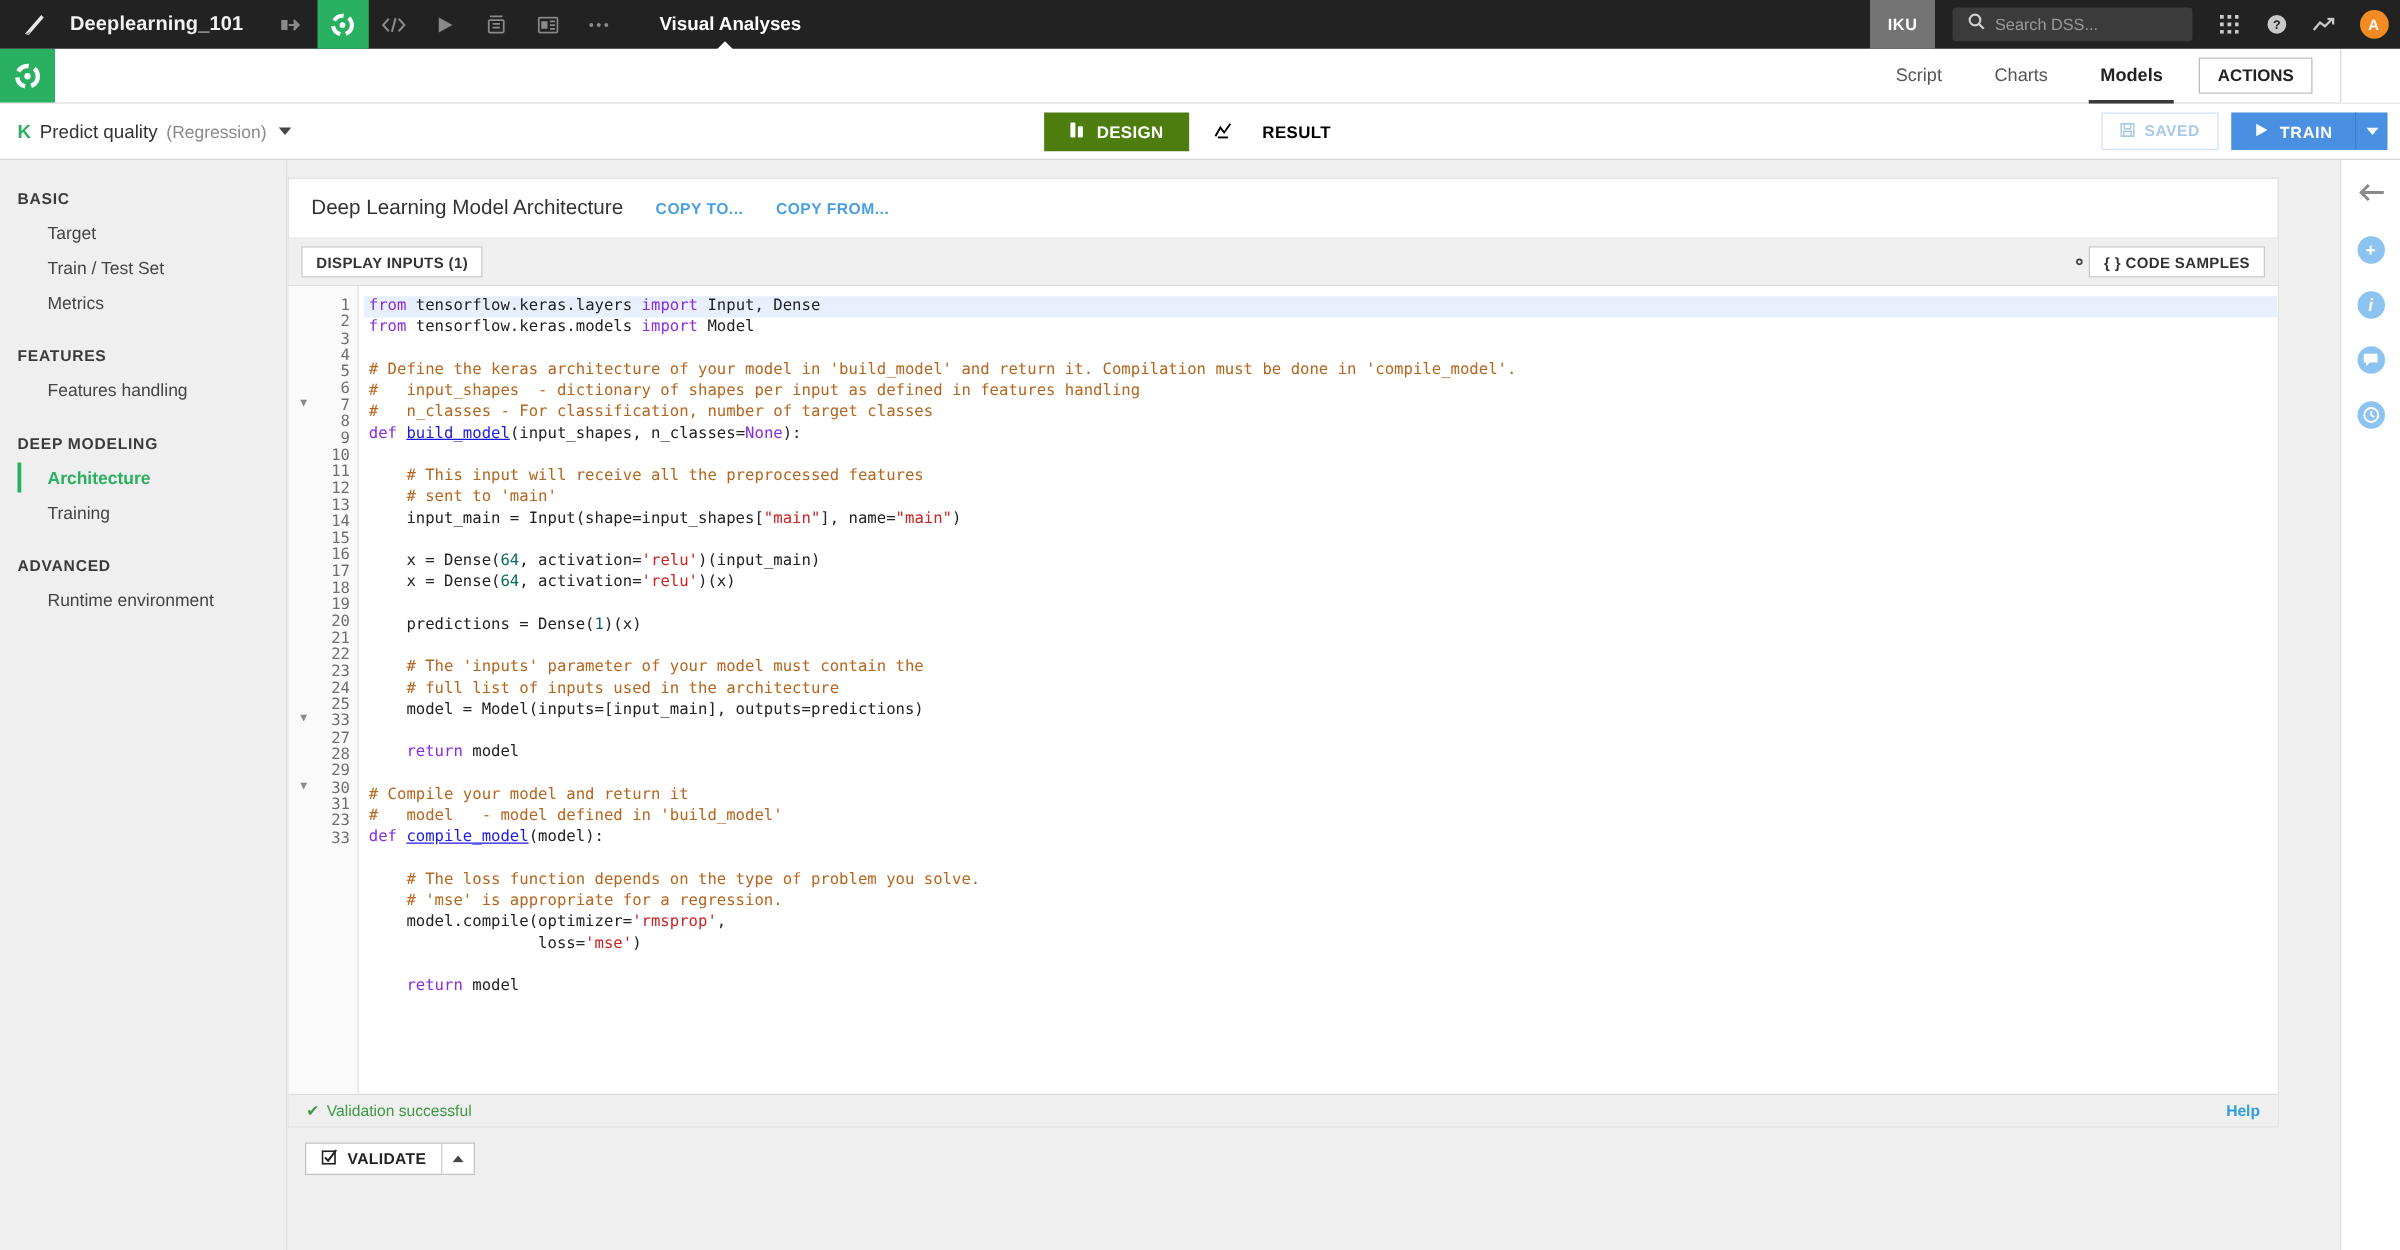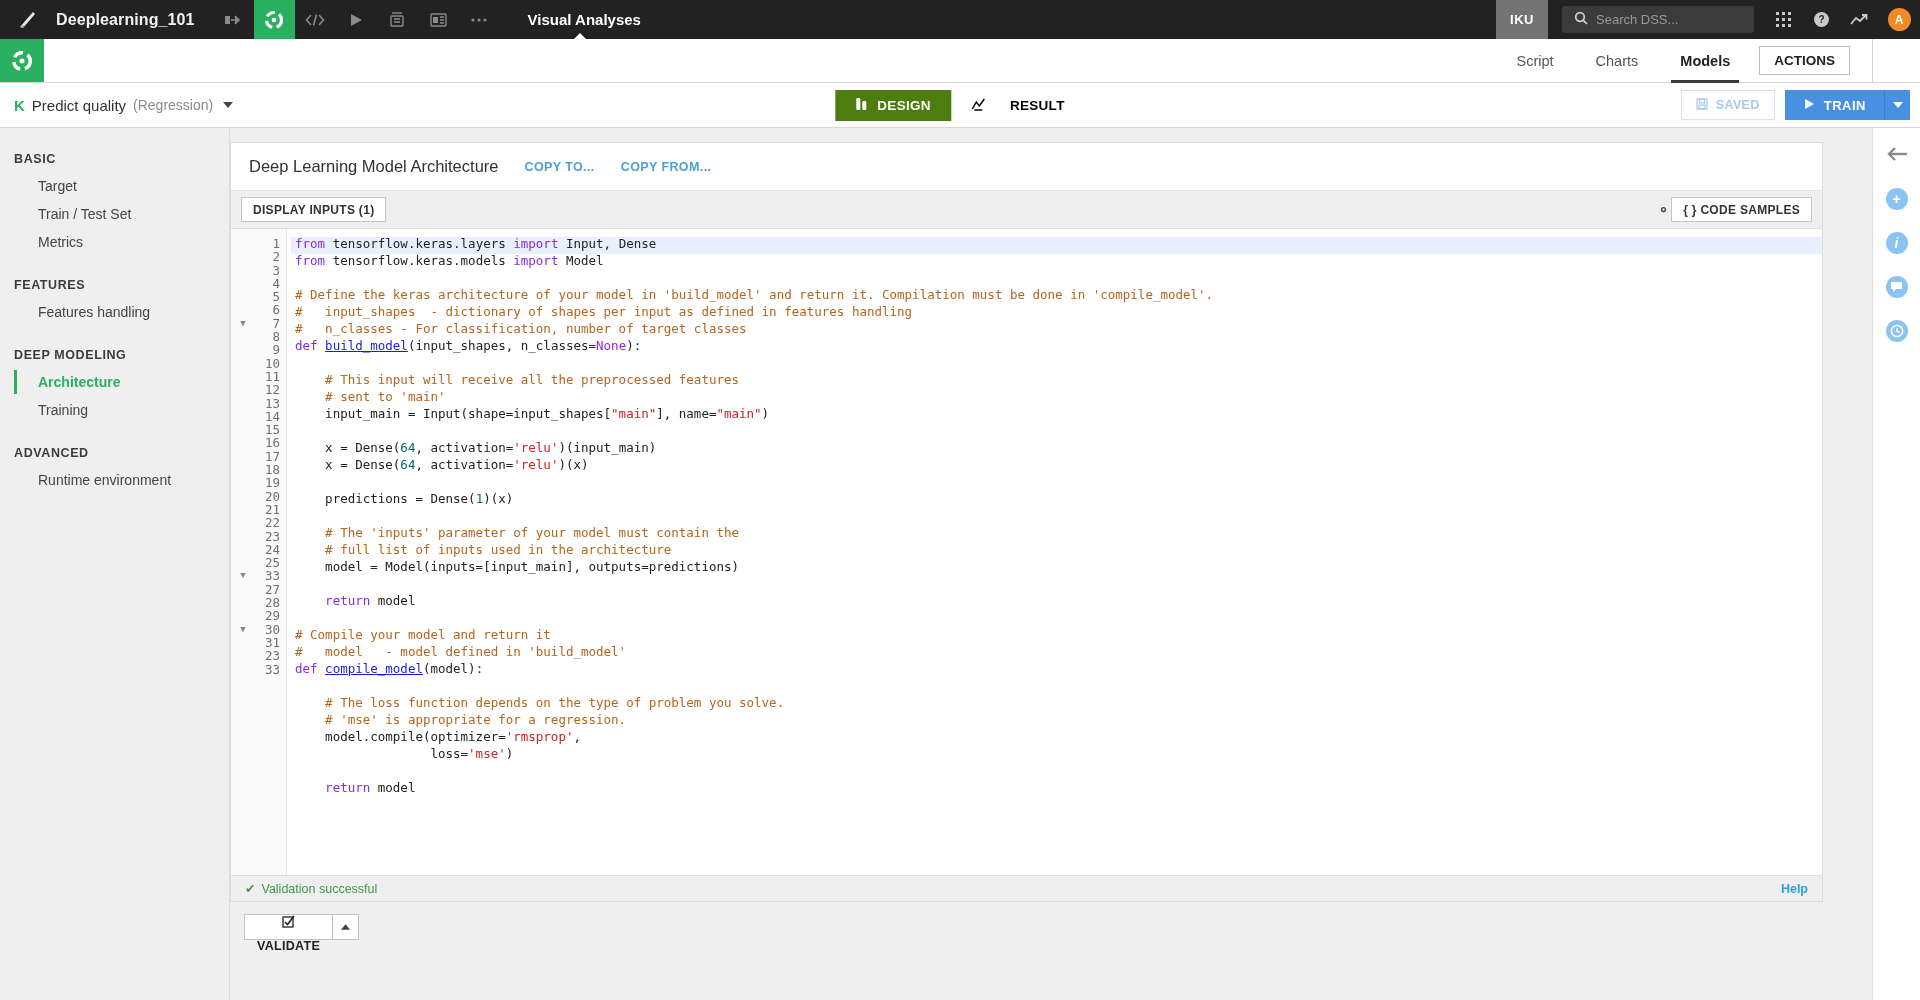--- a/index.html
+++ b/index.html
@@ -251,21 +251,20 @@
     margin-left: auto; color: #2e9fd9; font-weight: 700; cursor: pointer;
   }
   .bottom-actions {
     display: flex; align-items: center; padding: 12px 0 0 14px;
   }
   .validate-btn {
     display: flex; align-items: center; gap: 8px; height: 26px;
     background: #fff; border: 1px solid #c2c2c2; padding: 0 12px;
     font-size: 12.5px; font-weight: 700; color: #222; letter-spacing: .3px;
     cursor: pointer;
-    flex-direction: column;
   }
   .validate-split {
     width: 26px; height: 26px; background: #fff;
     border: 1px solid #c2c2c2; border-left: 0;
     display: flex; align-items: center; justify-content: center; cursor: pointer;
   }
 
   
   .rightrail {
     width: 48px; background: #ffffff; border-left: 1px solid #dcdcdc;

